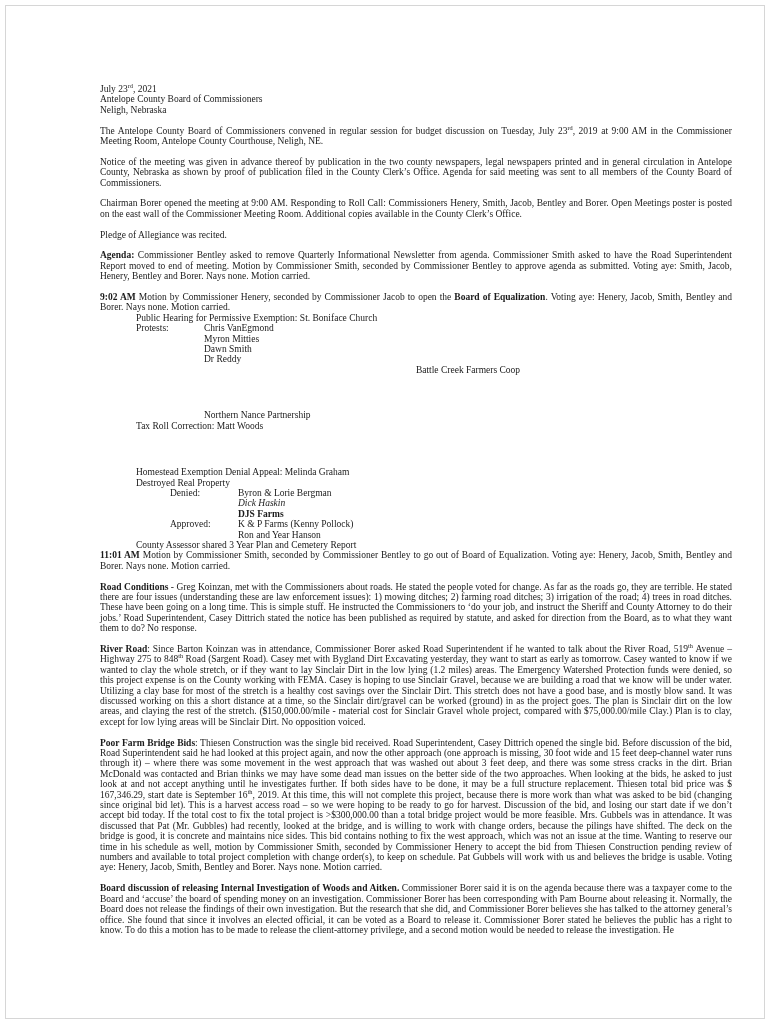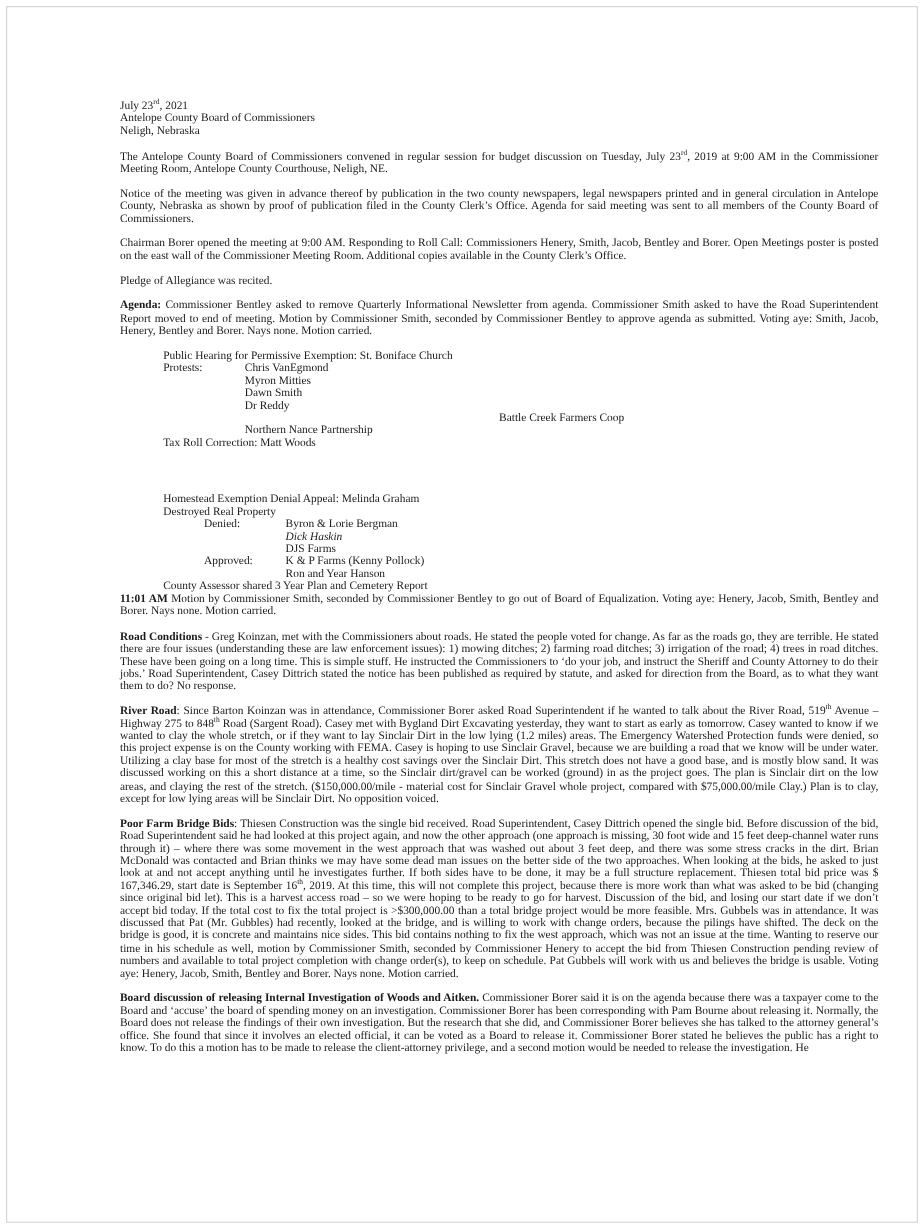--- a/index.html
+++ b/index.html
@@ -70,34 +70,35 @@
       <div class="header-block">
         <div class="hline"><span>July 23</span><sup>rd</sup><span>, 2021</span></div>
         <div class="hline"><span>Antelope County Board of Commissioners</span></div>
         <div class="hline"><span>Neligh, Nebraska</span></div>
       </div>
       <p class="para"><span>The Antelope County Board of Commissioners convened in regular session for budget discussion on Tuesday, July 23</span><sup>rd</sup><span>, 2019 at 9:00 AM in the Commissioner Meeting Room, Antelope County Courthouse, Neligh, NE.</span></p>
       <p class="para"><span>Notice of the meeting was given in advance thereof by publication in the two county newspapers, legal newspapers printed and in general circulation in Antelope County, Nebraska as shown by proof of publication filed in the County Clerk’s Office.  Agenda for said meeting was sent to all members of the County Board of Commissioners.</span></p>
       <p class="para"><span>Chairman Borer opened the meeting at 9:00 AM. Responding to Roll Call: Commissioners Henery, Smith, Jacob, Bentley and Borer. Open Meetings poster is posted on the east wall of the Commissioner Meeting Room. Additional copies available in the County Clerk’s Office.</span></p>
       <p class="para"><span>Pledge of Allegiance was recited.</span></p>
       <p class="para"><strong>Agenda:</strong><span> Commissioner Bentley asked to remove Quarterly Informational Newsletter from agenda. Commissioner Smith asked to have the Road Superintendent Report moved to end of meeting.  Motion by Commissioner Smith, seconded by Commissioner Bentley to approve agenda as submitted. Voting aye: Smith, Jacob, Henery, Bentley and Borer. Nays none. Motion carried.</span></p>
+      <p class="para tight"><strong>9:02 AM</strong><span> Motion by Commissioner Henery, seconded by Commissioner Jacob to open the </span><strong>Board of Equalization</strong><span>. Voting aye: Henery, Jacob, Smith, Bentley and Borer. Nays none. Motion carried.</span></p>
       <div class="list-block">
         <div class="tabline" style="padding-left: 36px;"><span>Public Hearing for Permissive Exemption: St. Boniface Church</span></div>
         <div class="tabline" style="padding-left: 36px;"><span class="tab-label" style="width: 68px;">Protests:</span><span>Chris VanEgmond</span></div>
         <div class="tabline" style="padding-left: 104px;"><span>Myron Mitties</span></div>
         <div class="tabline" style="padding-left: 104px;"><span>Dawn Smith</span></div>
         <div class="tabline" style="padding-left: 104px;"><span>Dr Reddy</span></div>
         <div class="tabline" style="padding-left: 104px; text-align: center;"><span>Battle Creek Farmers Coop</span></div>
-        <div class="tabline" style="padding-left: 104px;"><span>Northern Nance Partnership</span></div>
+        <div class="tabline" style="padding-left: 104px; margin-top: 35px;"><span>Northern Nance Partnership</span></div>
         <div class="tabline" style="padding-left: 36px;"><span>Tax Roll Correction: Matt Woods</span></div>
         <div class="tabline" style="padding-left: 36px; margin-top: 36px;"><span>Homestead Exemption Denial Appeal: Melinda Graham</span></div>
         <div class="tabline" style="padding-left: 36px;"><span>Destroyed Real Property</span></div>
         <div class="tabline" style="padding-left: 70px;"><span class="tab-label" style="width: 68px;">Denied:</span><span>Byron &amp; Lorie Bergman</span></div>
         <div class="tabline" style="padding-left: 138px; font-style: italic;"><span>Dick Haskin</span></div>
-        <div class="tabline" style="padding-left: 138px;"><span>DJS Farms</span></div>
+        <div class="tabline" style="padding-left: 138px; font-weight: bold;"><span>DJS Farms</span></div>
         <div class="tabline" style="padding-left: 70px;"><span class="tab-label" style="width: 68px;">Approved:</span><span>K &amp; P Farms (Kenny Pollock)</span></div>
         <div class="tabline" style="padding-left: 138px;"><span>Ron and Year Hanson</span></div>
         <div class="tabline" style="padding-left: 36px;"><span>County Assessor shared 3 Year Plan and Cemetery Report</span></div>
       </div>
       <p class="para"><strong>11:01 AM</strong><span> Motion by Commissioner Smith, seconded by Commissioner Bentley to go out of Board of Equalization. Voting aye: Henery, Jacob, Smith, Bentley and Borer. Nays none. Motion carried.</span></p>
       <p class="para"><strong>Road Conditions</strong><span> - Greg Koinzan, met with the Commissioners about roads. He stated the people voted for change. As far as the roads go, they are terrible. He stated there are four issues (understanding these are law enforcement issues): 1) mowing ditches; 2) farming road ditches; 3) irrigation of the road; 4) trees in road ditches. These have been going on a long time. This is simple stuff. He instructed the Commissioners to ‘do your job, and instruct the Sheriff and County Attorney to do their jobs.’  Road Superintendent, Casey Dittrich stated the notice has been published as required by statute, and asked for direction from the Board, as to what they want them to do? No response.</span></p>
       <p class="para"><strong>River Road</strong><span>: Since Barton Koinzan was in attendance, Commissioner Borer asked Road Superintendent if he wanted to talk about the River Road, 519</span><sup>th</sup><span> Avenue – Highway 275 to 848</span><sup>th</sup><span> Road (Sargent Road). Casey met with Bygland Dirt Excavating yesterday, they want to start as early as tomorrow. Casey wanted to know if we wanted to clay the whole stretch, or if they want to lay Sinclair Dirt in the low lying (1.2 miles) areas. The Emergency Watershed Protection funds were denied, so this project expense is on the County working with FEMA. Casey is hoping to use Sinclair Gravel, because we are building a road that we know will be under water. Utilizing a clay base for most of the stretch is a healthy cost savings over the Sinclair Dirt. This stretch does not have a good base, and is mostly blow sand. It was discussed working on this a short distance at a time, so the Sinclair dirt/gravel can be worked (ground) in as the project goes. The plan is Sinclair dirt on the low areas, and claying the rest of the stretch. ($150,000.00/mile - material cost for Sinclair Gravel whole project, compared with $75,000.00/mile Clay.) Plan is to clay, except for low lying areas will be Sinclair Dirt. No opposition voiced.</span></p>
       <p class="para"><strong>Poor Farm Bridge Bids</strong><span>: Thiesen Construction was the single bid received. Road Superintendent, Casey Dittrich opened the single bid. Before discussion of the bid, Road Superintendent said he had looked at this project again, and now the other approach (one approach is missing, 30 foot wide and 15 feet deep-channel water runs through it) – where there was some movement in the west approach that was washed out about 3 feet deep, and there was some stress cracks in the dirt. Brian McDonald was contacted and Brian thinks we may have some dead man issues on the better side of the two approaches. When looking at the bids, he asked to just look at and not accept anything until he investigates further. If both sides have to be done, it may be a full structure replacement. Thiesen total bid price was $ 167,346.29, start date is September 16</span><sup>th</sup><span>, 2019.  At this time, this will not complete this project, because there is more work than what was asked to be bid (changing since original bid let). This is a harvest access road – so we were hoping to be ready to go for harvest. Discussion of the bid, and losing our start date if we don’t accept bid today. If the total cost to fix the total project is &gt;$300,000.00 than a total bridge project would be more feasible. Mrs. Gubbels was in attendance. It was discussed that Pat (Mr. Gubbles) had recently, looked at the bridge, and is willing to work with change orders, because the pilings have shifted. The deck on the bridge is good, it is concrete and maintains nice sides.  This bid contains nothing to fix the west approach, which was not an issue at the time. Wanting to reserve our time in his schedule as well, motion by Commissioner Smith, seconded by Commissioner Henery to accept the bid from Thiesen Construction pending review of numbers and available to total project completion with change order(s), to keep on schedule. Pat Gubbels will work with us and believes the bridge is usable. Voting aye: Henery, Jacob, Smith, Bentley and Borer. Nays none. Motion carried.</span></p>
       <p class="para"><strong>Board discussion of releasing Internal Investigation of Woods and Aitken.</strong><span> Commissioner Borer said it is on the agenda because there was a taxpayer come to the Board and ‘accuse’ the board of spending money on an investigation. Commissioner Borer has been corresponding with Pam Bourne about releasing it. Normally, the Board does not release the findings of their own investigation.  But the research that she did, and Commissioner Borer believes she has talked to the attorney general’s office. She found that since it involves an elected official, it can be voted as a Board to release it. Commissioner Borer stated he believes the public has a right to know. To do this a motion has to be made to release the client-attorney privilege, and a second motion would be needed to release the investigation. He</span></p>
     </div>

